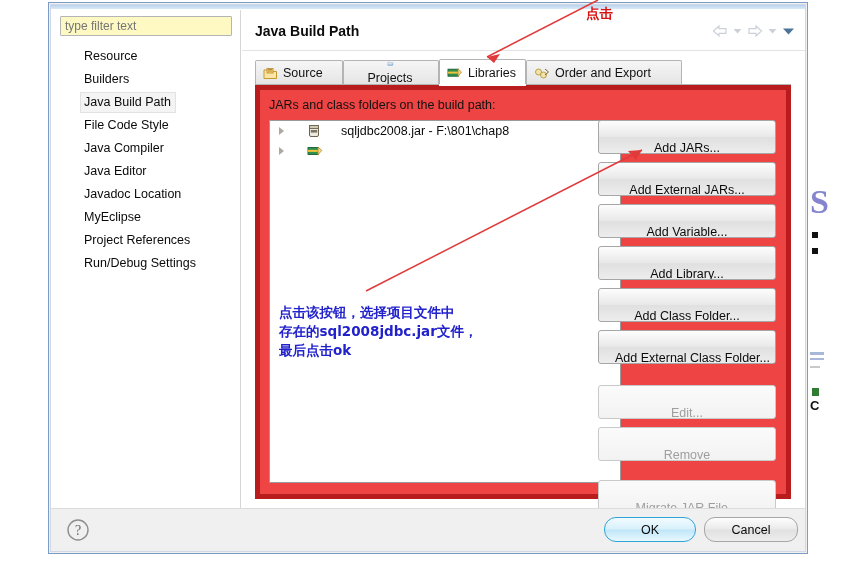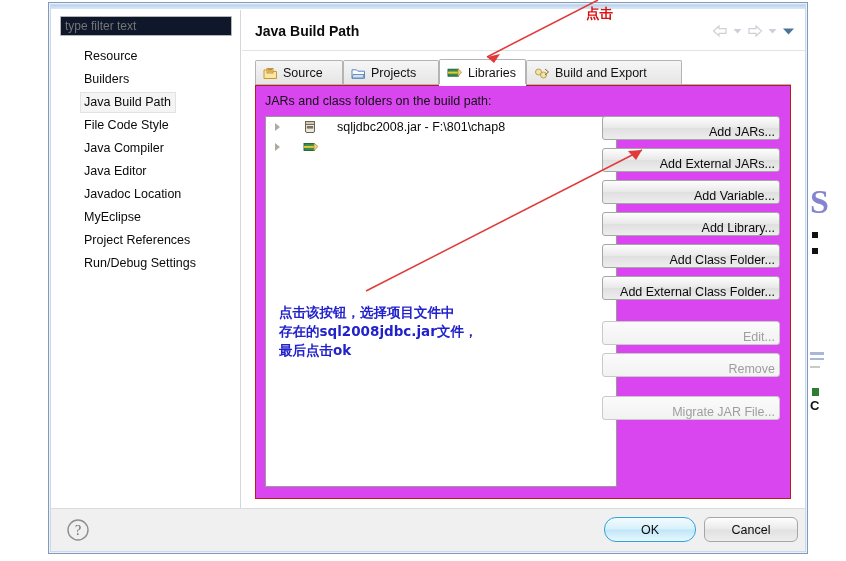--- a/index.html
+++ b/index.html
@@ -42,21 +42,21 @@
   }
 
   
   #left-pane{
     position:absolute;left:0;top:5px;width:190px;bottom:42px;
     background:#ffffff;border-right:1px solid #d6d6d6;
     box-sizing:border-box;
   }
   #filter-input{
     margin:6px 8px 0 9px;width:172px;height:20px;
-    border:1px solid #b5b5b5;background:#0f172a;
+    border:1px solid #b5b5b5;background:#fef9c3;
     font-family:"Liberation Sans",sans-serif;font-size:12px;
     color:#888;padding:0 4px;box-sizing:border-box;
     outline:none;border-radius:1px;
   }
   #tree-list{list-style:none;margin:9px 0 0 0;padding:0;}
   #tree-list li{
     font-size:12.5px;color:#111;line-height:14px;
     padding:3.5px 4px 3.5px 10px;margin-left:20px;
     display:inline-block;white-space:nowrap;border:1px solid transparent;
   }
@@ -109,21 +109,21 @@
   #tab-underline{
     position:absolute;left:13px;top:74px;right:14px;height:1px;background:#b4b4b4;z-index:1;
   }
   #tab-underline-mask{
     position:absolute;top:74px;height:2px;background:#ffffff;z-index:4;
   }
 
   
   #content-box{
     position:absolute;left:13px;top:75px;right:14px;bottom:10px;
-    border:1px solid #b91c1c;background:#d946ef;box-sizing:border-box;
+    border:5px solid #b91c1c;background:#ef4444;box-sizing:border-box;
   }
   #jars-label{
     position:absolute;left:9px;top:8px;font-size:12.5px;color:#111;
   }
   #jar-list{
     position:absolute;left:9px;top:30px;width:352px;bottom:11px;
     border:1px solid #9a9a9a;background:#ffffff;box-sizing:border-box;
     overflow:hidden;
   }
   .jar-row{
@@ -141,22 +141,22 @@
 
   
   #btn-col{
     position:absolute;right:10px;top:30px;width:178px;
   }
   .btn{
     display:block;width:100%;height:24px;margin-bottom:8px;
     border:1px solid #a6a6a6;border-radius:3px;
     background:linear-gradient(#fdfdfd,#e9e9e9 48%,#e0e0e0 52%,#ededed);
     font-family:"Liberation Sans",sans-serif;font-size:12.5px;color:#0b0b0b;
-    box-sizing:border-box;cursor:pointer;padding:4px;line-height:22px;
-    white-space:nowrap;overflow:hidden;text-align:right;
+    box-sizing:border-box;cursor:pointer;padding:16px;line-height:22px;
+    white-space:nowrap;overflow:hidden;text-align:center;
   }
   .btn.disabled{color:#9e9e9e;background:linear-gradient(#fbfbfb,#f2f2f2);border-color:#c9c9c9;cursor:default;}
   .btn.gap-top{margin-top:21px;}
   .btn.gap-top2{margin-top:19px;}
 
   
   #footer{
     position:absolute;left:0;right:0;bottom:0;height:42px;
     background:#f0f0f0;border-top:1px solid #dcdcdc;
   }
@@ -165,21 +165,21 @@
   }
   #ok-btn{
     position:absolute;right:109px;top:8px;width:92px;height:25px;
     border:1px solid #2fa4d8;border-radius:12px;
     background:linear-gradient(#f2fbff,#d8f0fb 48%,#bfe6f8 52%,#e9f8ff);
     font-family:"Liberation Sans",sans-serif;font-size:12.5px;color:#0b0b0b;
     cursor:pointer;box-sizing:border-box;
   }
   #cancel-btn{
     position:absolute;right:7px;top:8px;width:94px;height:25px;
-    border:1px solid #a6a6a6;border-radius:6px;
+    border:1px solid #a6a6a6;border-radius:11px;
     background:linear-gradient(#fdfdfd,#eaeaea 48%,#e1e1e1 52%,#ededed);
     font-family:"Liberation Sans",sans-serif;font-size:12.5px;color:#0b0b0b;
     cursor:pointer;box-sizing:border-box;
   }
 
   
   #annotations{position:absolute;inset:0;z-index:30;pointer-events:none;}
   #anno-text{
     position:absolute;left:279px;top:303px;
     font-family:"DejaVu Sans","Liberation Sans",sans-serif;
@@ -250,42 +250,42 @@
 
       <div id="tabstrip">
         <div class="tab" style="left:0px;width:88px;">
           <svg width="15" height="13" viewBox="0 0 15 13">
             <path d="M1 3 L5.5 3 L6.8 4.4 L13.5 4.4 L13.5 11.5 L1 11.5 Z" fill="#fbe6a8" stroke="#c49a2e" stroke-width="1"></path>
             <rect x="4" y="1.5" width="6" height="4.5" fill="#f7d070" stroke="#b8872a" stroke-width=".8"></rect>
             <path d="M5 2.5 H9 M5 4 H9" stroke="#8a6520" stroke-width=".6"></path>
           </svg>
           <span>Source</span>
         </div>
-        <div class="tab" style="left:88px;width:96px;">
+        <div class="tab" style="left:88px;width:96px;flex-direction:column;">
           <svg width="15" height="13" viewBox="0 0 15 13">
             <path d="M1 2.8 L5.5 2.8 L6.8 4.2 L13.5 4.2 L13.5 11.3 L1 11.3 Z" fill="#ffffff" stroke="#5b86b8" stroke-width="1"></path>
             <path d="M2 7.5 L13 7.5 L12 11 L1.2 11 Z" fill="#cfe2f5" stroke="#5b86b8" stroke-width=".9"></path>
           </svg>
           <span>Projects</span>
         </div>
         <div class="tab active" style="left:184px;width:87px;top:-1px;">
           <svg width="16" height="13" viewBox="0 0 16 13">
             <rect x="1" y="3.2" width="10.5" height="7" fill="#2f8f4f" stroke="#1d5e33" stroke-width=".9"></rect>
             <rect x="1" y="5.6" width="10.5" height="2" fill="#f0c23a"></rect>
             <path d="M11 3 L14.5 6 L11 10.5 Z" fill="#f3d98a" stroke="#b08c2e" stroke-width=".8"></path>
           </svg>
           <span>Libraries</span>
         </div>
         <div class="tab" style="left:271px;width:156px;">
           <svg width="16" height="13" viewBox="0 0 16 13">
             <circle cx="4.5" cy="5" r="3" fill="#f3e3a8" stroke="#b09a40" stroke-width=".9"></circle>
             <circle cx="9.5" cy="8" r="3" fill="#f3e3a8" stroke="#b09a40" stroke-width=".9"></circle>
             <path d="M11 2 L14.5 5 L11 8" fill="none" stroke="#7d6a2a" stroke-width="1"></path>
           </svg>
-          <span>Build and Export</span>
+          <span>Order and Export</span>
         </div>
       </div>
       <div id="tab-underline"></div>
       <div id="tab-underline-mask" style="left:197px;width:87px;"></div>
 
       <div id="content-box">
         <div id="jars-label">JARs and class folders on the build path:</div>
 
         <div id="jar-list">
           <div class="jar-row">

